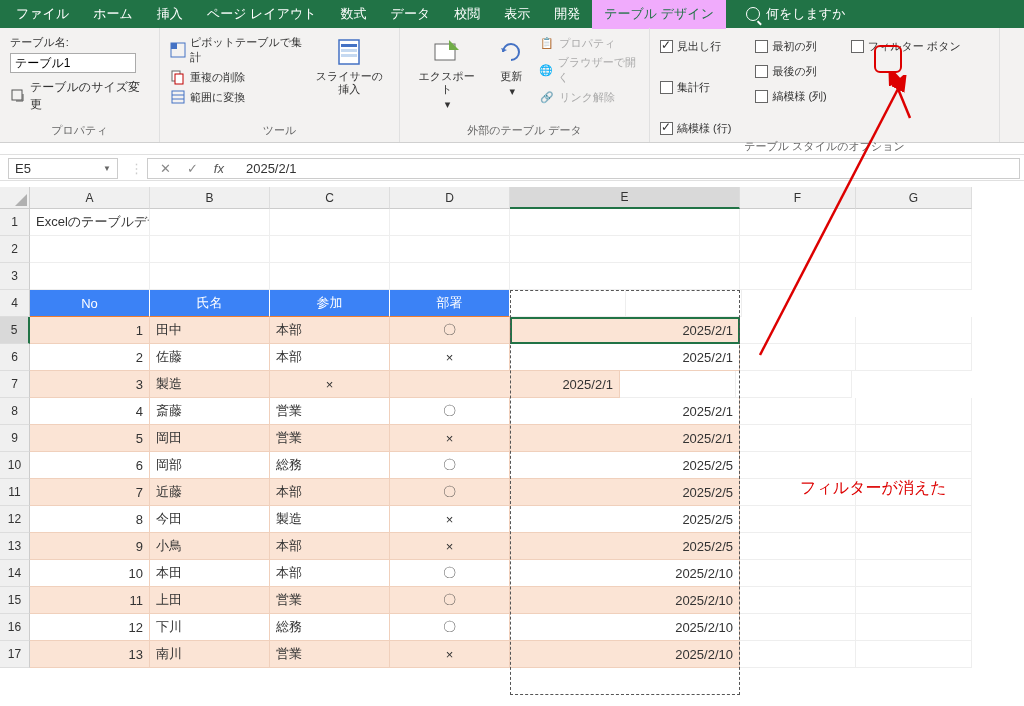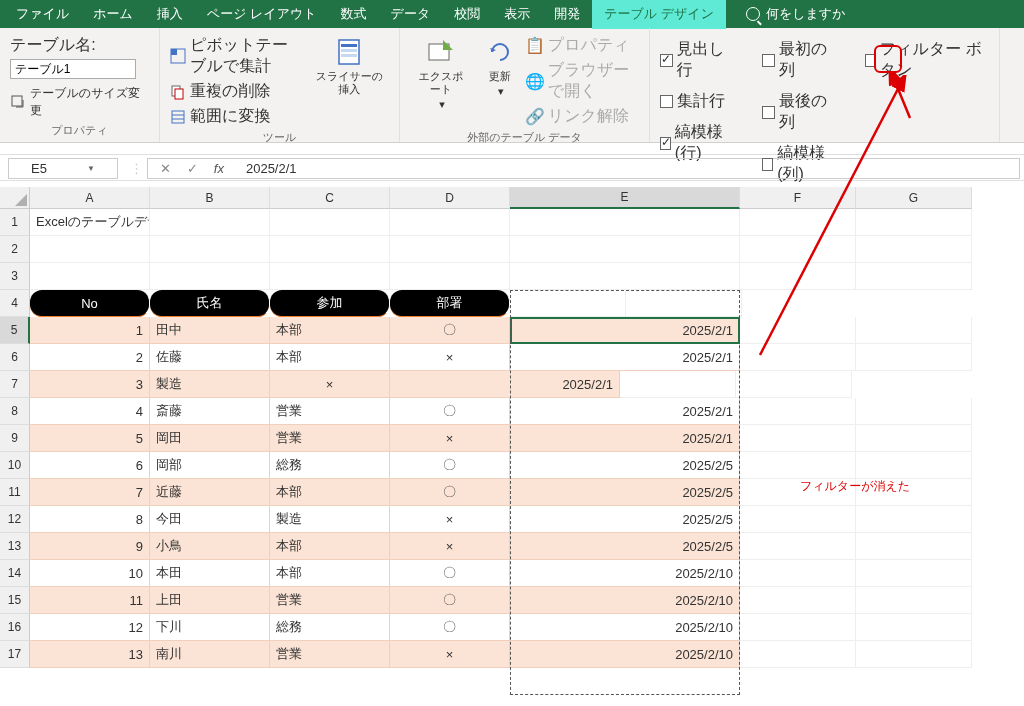--- a/index.html
+++ b/index.html
@@ -1,51 +1,51 @@
 <!DOCTYPE html>
 <html><head>
 <meta charset="utf-8">
 <style>
 * { margin: 0; padding: 0; box-sizing: border-box; font-family: 'Meiryo', 'Yu Gothic', sans-serif; }
 body { background: #fff; font-size: 13px; color: #333; width: 1024px; height: 706px; overflow: hidden; position: relative; }
 
 
 .menubar { background: #217346; height: 28px; display: flex; align-items: center; padding: 0 4px; }
 .menu-item { color: #fff; padding: 6px 12px; font-size: 13px; cursor: pointer; }
-.menu-item.active { background: #5eead4; color: #217346; }
+.menu-item.active { background: #f0abfc; color: #217346; }
 .tell-me { display: flex; align-items: center; color: #fff; margin-left: 20px; }
 .tell-me-icon { width: 14px; height: 14px; border: 1.5px solid #fff; border-radius: 50%; margin-right: 6px; position: relative; }
 .tell-me-icon::after { content: ''; position: absolute; width: 5px; height: 1.5px; background: #fff; bottom: -3px; right: -3px; transform: rotate(45deg); }
 
 
 .ribbon { background: #f3f2f1; height: 115px; display: flex; border-bottom: 1px solid #d0d0d0; }
 .ribbon-group { border-right: 1px solid #e0e0e0; padding: 6px 10px 2px; display: flex; flex-direction: column; }
 .ribbon-group-content { flex: 1; display: flex; align-items: flex-start; gap: 6px; }
 .ribbon-group-label { text-align: center; font-size: 11px; color: #666; padding: 2px 0; }
 .ribbon-col { display: flex; flex-direction: column; gap: 2px; }
-.ribbon-row { display: flex; align-items: center; gap: 4px; font-size: 16px; padding: 1px 0; }
+.ribbon-row { display: flex; align-items: center; gap: 4px; font-size: 11px; padding: 1px 0; }
 .ribbon-btn-lg { display: flex; flex-direction: column; align-items: center; padding: 2px 6px; gap: 2px; }
 .ribbon-icon-lg { width: 32px; height: 32px; display: flex; align-items: center; justify-content: center; }
 .ribbon-btn-lg span { font-size: 11px; text-align: center; line-height: 1.2; }
 .small-icon { width: 16px; height: 16px; display: inline-flex; align-items: center; justify-content: center; }
 .table-name-input { width: 126px; height: 20px; border: 1px solid #ababab; padding: 1px 4px; font-size: 12px; background: #fff; }
 .resize-link { font-size: 12px; padding-top: 4px; }
 .chk { width: 13px; height: 13px; border: 1px solid #666; display: inline-block; position: relative; background: #fff; }
 .chk.checked::after { content: '✓'; position: absolute; top: -3px; left: 0px; font-size: 12px; color: #333; }
 .dimmed { color: #aaa; }
 .dropdown-arrow { font-size: 8px; margin-left: 2px; }
 
 
 .red-box { position: absolute; border: 2px solid #d00; border-radius: 6px; }
 .red-arrow { position: absolute; }
-.red-text { position: absolute; color: #d00; font-size: 12px; font-weight: 500; }
+.red-text { position: absolute; color: #d00; font-size: 16px; font-weight: 500; }
 
 
 .namebox-row { display: flex; align-items: center; height: 26px; border-bottom: 1px solid #e0e0e0; background: #fff; padding-top: 2px; }
-.name-box { width: 110px; border: 1px solid #ccc; height: 21px; padding: 0 22px; font-size: 13px; display: flex; align-items: center; justify-content: space-between; margin: 0 8px; }
+.name-box { width: 110px; border: 1px solid #ccc; height: 21px; padding: 0 6px; font-size: 13px; display: flex; align-items: center; justify-content: space-between; margin: 0 8px; }
 .nb-dd { font-size: 8px; color: #666; }
 .fb-area { display: flex; align-items: center; flex: 1; height: 21px; border: 1px solid #ccc; margin-right: 4px; }
 .fb-btns { display: flex; gap: 0; padding: 0 4px; }
 .fb-btn { padding: 0 8px; color: #888; font-size: 13px; }
 .fb-fx { font-style: italic; color: #555; }
 .fb-input { flex: 1; padding: 0 10px; font-size: 13px; }
 .spacer-row { height: 12px; border-bottom: 1px solid #e0e0e0; }
 
 
 .grid { display: flex; }
@@ -57,21 +57,21 @@
 .cols { flex: 1; }
 .col-headers { display: flex; height: 22px; }
 .ch { background: #f0f0f0; border-right: 1px solid #ddd; border-bottom: 1px solid #ccc; display: flex; align-items: center; justify-content: center; font-size: 12px; color: #333; }
 .ch.sel { background: #d9d9d9; border-bottom: 2px solid #217346; }
 .data-area { position: relative; }
 .data-row { display: flex; height: 27px; }
 .cell { border-right: 1px solid #eee; border-bottom: 1px solid #eee; display: flex; align-items: center; padding: 0 6px; font-size: 13px; overflow: hidden; white-space: nowrap; }
 .cA{width:120px}.cB{width:120px}.cC{width:120px}.cD{width:120px}.cE{width:230px}.cF{width:116px}.cG{width:116px}
 
 
-.tbl-hdr { background: #000000; color: #fff; font-weight: 500; justify-content: center; border-right: 1px solid #fff; border-bottom: 1px solid #ED7D31; border-radius: 12px; }
+.tbl-hdr { background: #3b82f6; color: #fff; font-weight: 500; justify-content: center; border-right: 1px solid #fff; border-bottom: 1px solid #ED7D31; }
 .tbl-odd { background: #FBE4D5; }
 .tbl-even { background: #fff; }
 .tbl-cell-r { justify-content: flex-end; }
 .tbl-cell-c { justify-content: center; }
 .tbl-border { border-right: 1px solid #f0d0bc; border-bottom: 1px solid #f0d0bc; }
 
 .selrect { position: absolute; border: 2px solid #217346; pointer-events: none; }
 .marq { position: absolute; border: 1px dashed #555; pointer-events: none; }
 </style>
 </head>
@@ -198,21 +198,21 @@
             <span class="small-icon">🔗</span>
             <span>リンク解除</span>
           </div>
       </div>
     </div>
     <div class="ribbon-group-label">外部のテーブル データ</div>
   </div>
 
   <div class="ribbon-group" style="width:350px">
     <div class="ribbon-group-content" style="gap:24px">
-      <div class="ribbon-col" style="gap:8px;padding-top:4px">
+      <div class="ribbon-col" style="gap:24px;padding-top:4px">
         <label class="ribbon-row">
             <span class="chk checked"></span>
             <span>見出し行</span>
           </label>
         <label class="ribbon-row">
             <span class="chk"></span>
             <span>集計行</span>
           </label>
         <label class="ribbon-row">
             <span class="chk checked"></span>

